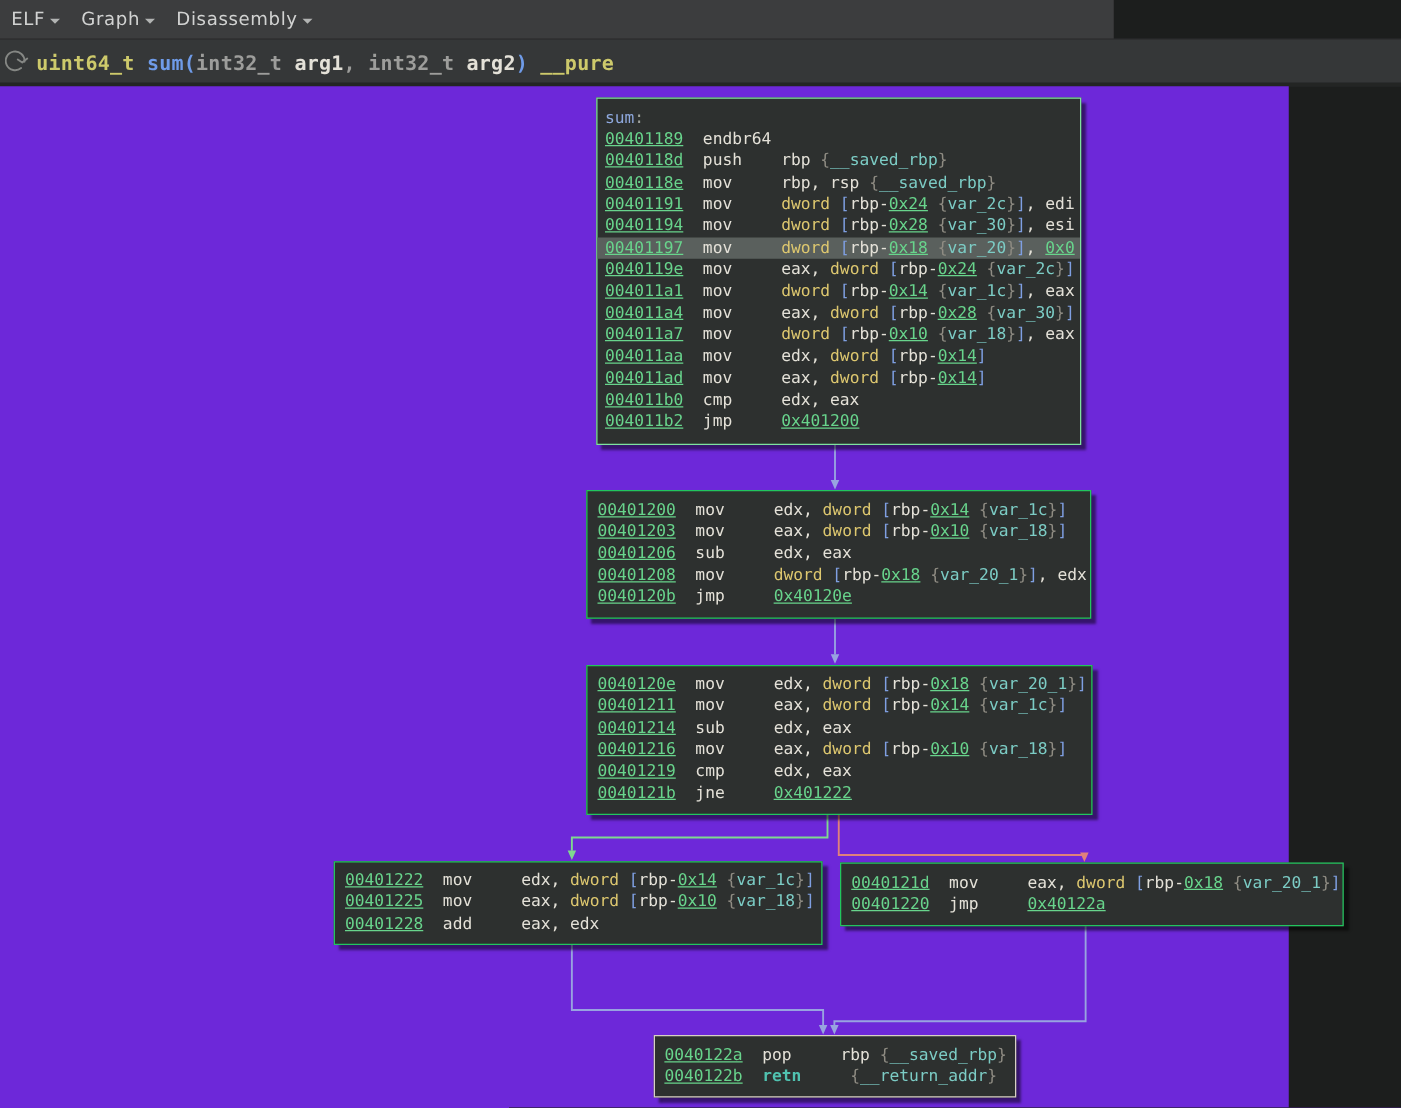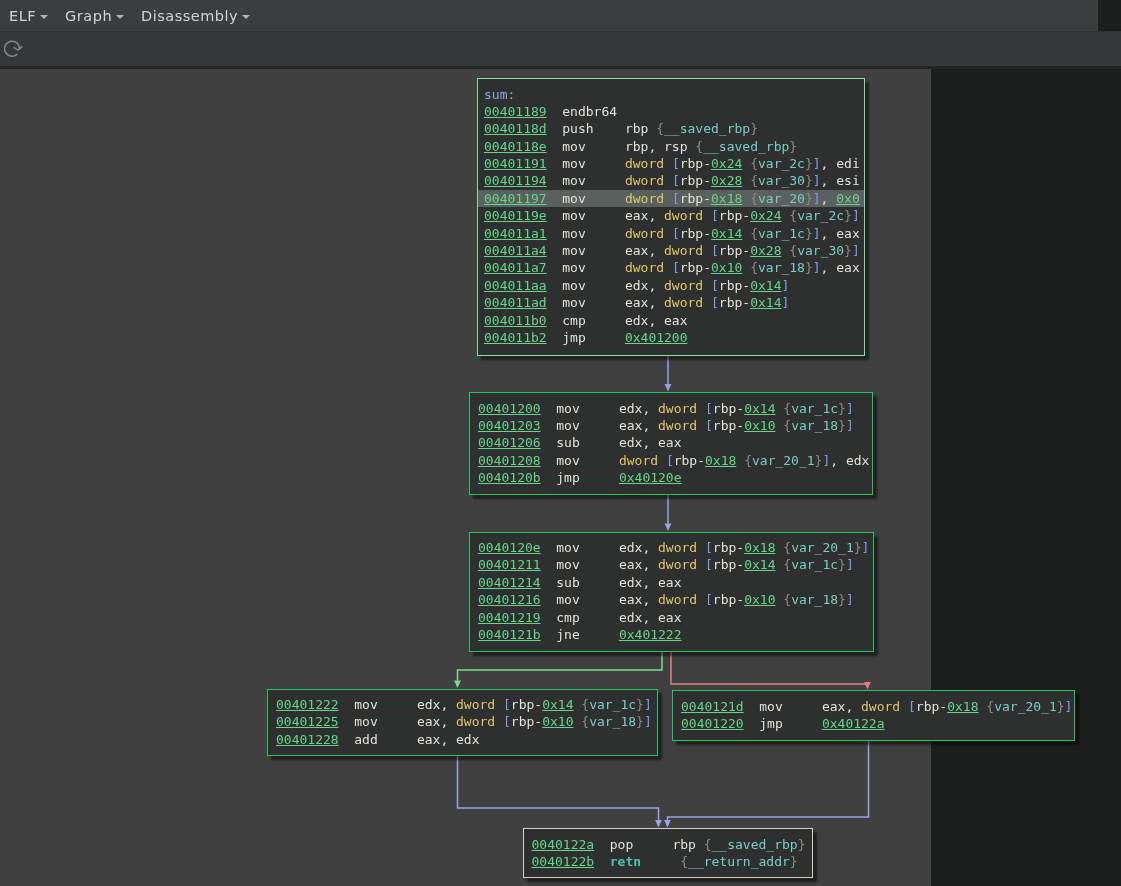--- a/index.html
+++ b/index.html
@@ -1,37 +1,37 @@
 <!DOCTYPE html>
 <html><head>
 <meta charset="utf-8">
 <style>
   * { margin:0; padding:0; box-sizing:border-box; }
   html,body { width:1121px; height:886px; overflow:hidden; background:#1c1e1d; }
   .app { position:relative; width:1121px; height:886px; font-family:"DejaVu Sans", sans-serif; }
 
   
-  .menubar { position:absolute; left:0; top:0; width:1098px; height:31px;
+  .menubar { position:absolute; left:0; top:0; width:891px; height:31px;
              background:#3c3d3e; display:flex; align-items:center; padding-left:9px; }
   .menu-item { display:flex; align-items:center; margin-right:17px; cursor:default;
                color:#d2d3d2; font-size:14.5px; letter-spacing:0.5px; }
   .menu-item .caret { width:0; height:0; margin-left:4px; margin-top:2px;
                border-left:4px solid transparent; border-right:4px solid transparent;
                border-top:4.5px solid #b2b4b3; }
 
   
   .sigbar { position:absolute; left:0; top:31px; width:1121px; height:38px;
             background:#353738; border-top:1px solid #2e2f30; border-bottom:3px solid #232524;
             display:flex; align-items:center; }
   .sig-icon { margin-left:4px; width:24px; height:24px; flex:0 0 auto; }
   .sig-text { font-family:"DejaVu Sans Mono", monospace; font-size:16px; font-weight:700;
               white-space:pre; margin-left:1px; letter-spacing:0.2px; position:relative; top:1.5px; }
 
   
-  .graph { position:absolute; left:0; top:69px; width:931px; height:817px; background:#404040; }
+  .graph { position:absolute; left:0; top:69px; width:1031px; height:817px; background:#6d28d9; }
   .edges { position:absolute; left:0; top:0; width:1121px; height:817px; }
 
   .block { position:absolute; background:#2d302f; border:1px solid #22c55e;
            box-shadow:4px 4px 2px rgba(0,0,0,0.5);
            font-family:"DejaVu Sans Mono", monospace; font-size:13px; line-height:17.4px;
            padding:6.5px 8px; white-space:pre; cursor:default; }
   .block.cur  { border:1.5px solid #7fe29e; padding:6.5px 6.5px; }
   .block.cur .dline.hl::before { left:-6.5px; right:-6.5px; }
   .block.ret  { border-color:#d8d0c4; }
   .dline { height:17.4px; position:relative; }
@@ -73,20 +73,21 @@
         <span>Disassembly</span>
         <span class="caret"></span>
       </div>
     </div>
 
   <div class="sigbar">
     <svg class="sig-icon" viewBox="0 0 24 24">
       <path d="M 15.57 12.35 A 7.5 7.5 0 1 0 12.92 17.44" fill="none" stroke="#858784" stroke-width="1.5" stroke-linecap="round"></path>
       <path d="M 10.2 10.6 L 13.8 13.0 L 17.8 9.8" fill="none" stroke="#858784" stroke-width="1.5" stroke-linecap="round" stroke-linejoin="round"></path>
     </svg>
+    <div class="sig-text"><span class="sg-y">uint64_t</span><span class="sg-w"> </span><span class="sg-b">sum</span><span class="sg-b">(</span><span class="sg-g">int32_t</span><span class="sg-w"> arg1</span><span class="sg-g">, int32_t</span><span class="sg-w"> arg2</span><span class="sg-b">)</span><span class="sg-y"> __pure</span></div>
   </div>
 
   <div class="graph">
     <svg class="edges">
         <g>
           <polyline points="668,287 668,315" fill="none" stroke="#98a3e0" stroke-width="1.5"></polyline>
           <polygon points="668,322.5 664.6,314.9 671.4,314.9" fill="#98a3e0"></polygon>
         </g>
         <g>
           <polyline points="668,425.5 668,454.5" fill="none" stroke="#98a3e0" stroke-width="1.5"></polyline>

